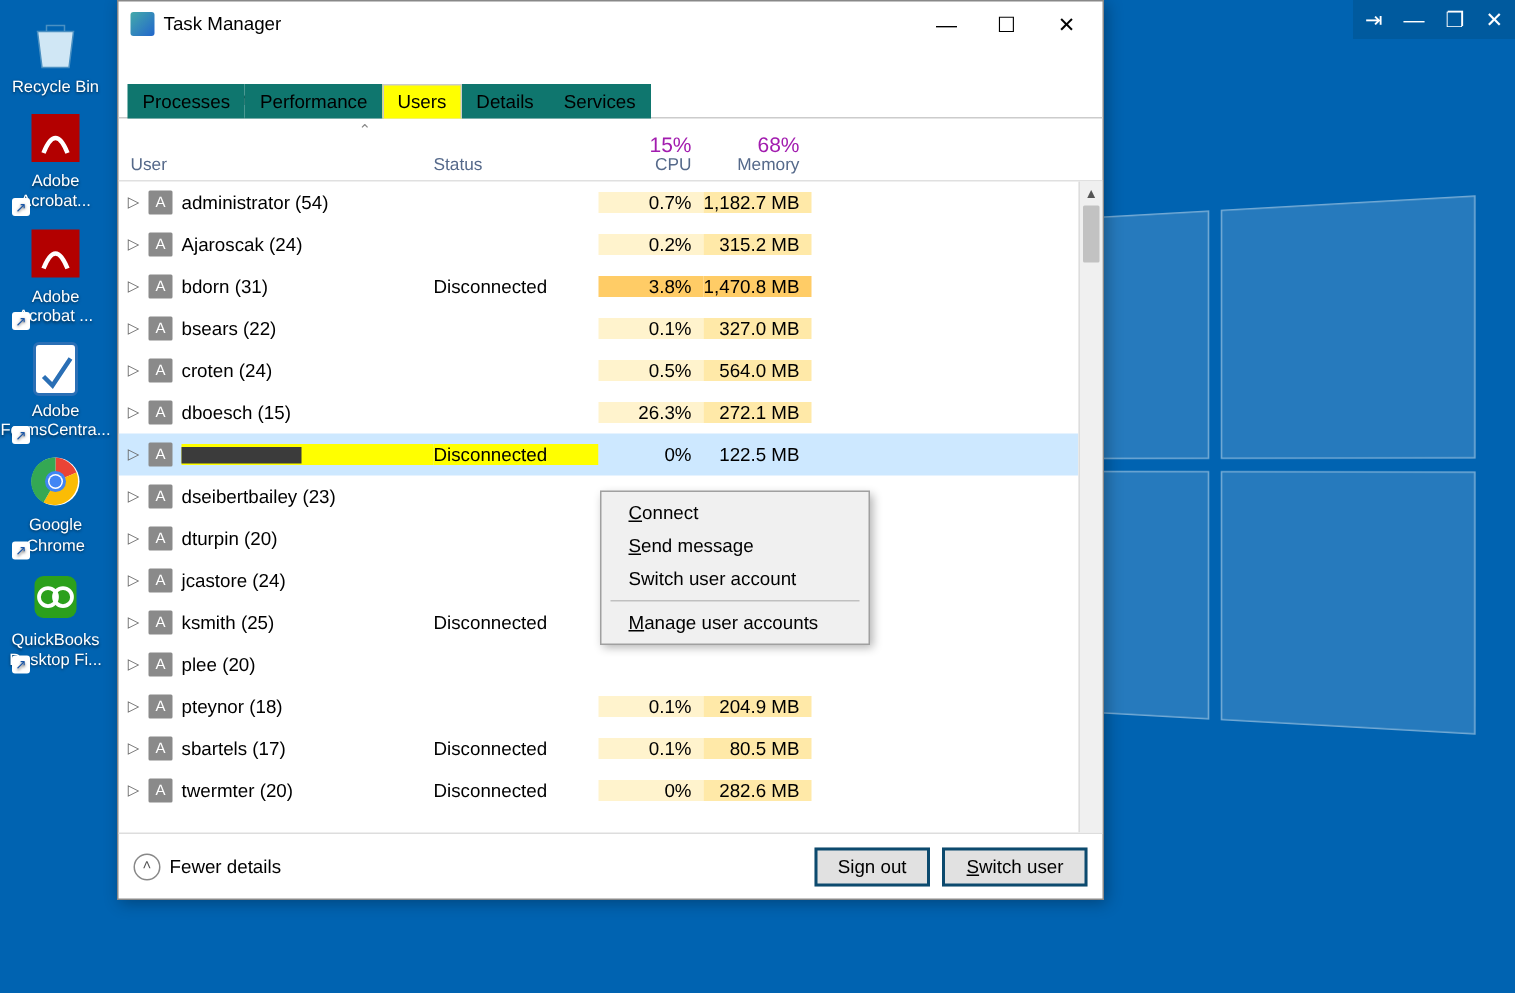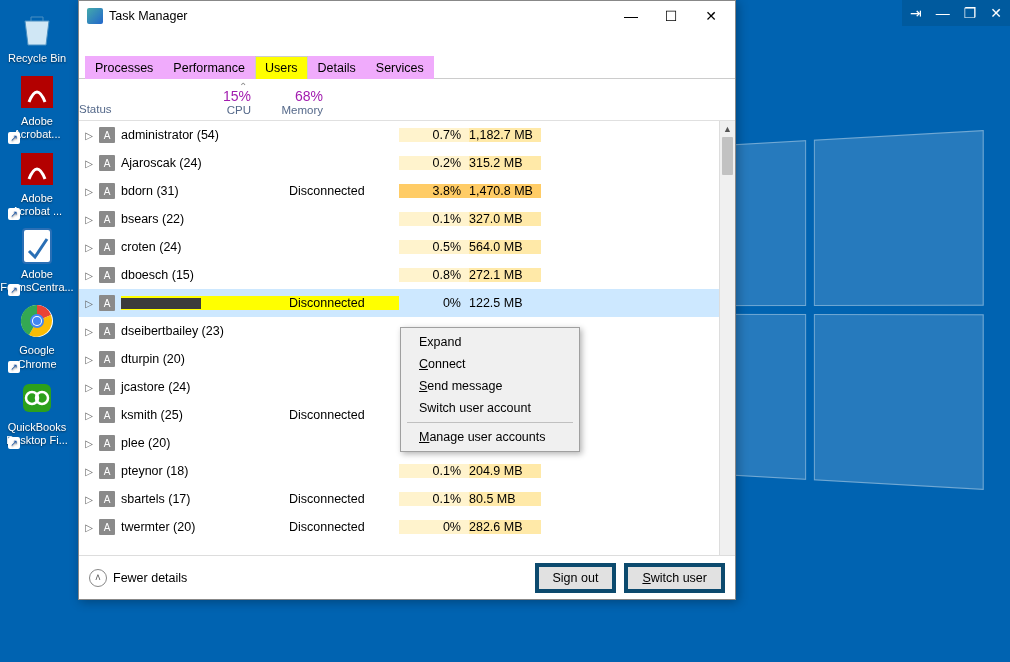--- a/index.html
+++ b/index.html
@@ -26,21 +26,21 @@
 .tm-titlebar { height: 30px; display: flex; align-items: center; padding: 0 4px 0 8px; }
 .tm-titlebar .tm-icon { width:16px; height:16px; margin-right:6px; background:linear-gradient(135deg,#4aa,#26c); border-radius:2px;}
 .tm-title { flex: 1; font-size: 12.5px; }
 .win-btns { display:flex; }
 .win-btn { width: 40px; height: 26px; display:flex; align-items:center; justify-content:center; font-size:14px; cursor:default;}
 
 .tm-menu { height: 22px; display:flex; align-items:center; padding: 0 6px; gap: 2px;}
 .tm-menu span { padding: 2px 8px; font-size: 12.5px; cursor:default;margin-top:48px;}
 
 .tm-tabs { height: 26px; display:flex; align-items:flex-end; padding: 0 6px; border-bottom:1px solid #ccc;}
-.tm-tab { padding: 4px 9px; border:1px solid transparent; border-bottom:none; font-size:12.5px; cursor:default; position:relative; top:1px; background:#f0abfc;}
+.tm-tab { padding: 4px 9px; border:1px solid transparent; border-bottom:none; font-size:12.5px; cursor:default; position:relative; top:1px; background:#0f766e;}
 .tm-tab.active { border-color:#ccc; background:#fff;}
 .tm-tab.hl { background: #ffff00; border-color:#ccc;}
 .tm-tabs-fill{flex:1; border-bottom:0;}
 
 .tm-body { flex:1; overflow:hidden; position:relative; }
 .tm-headers { display:flex; height:42px; border-bottom:1px solid #e0e0e0; align-items:flex-end; padding-bottom:4px; font-size:12px; color:#333;}
 .hcol { overflow:hidden; text-overflow:ellipsis; white-space:nowrap;}
 .hcol.user{width:210px; padding-left:8px;}
 .hcol.status{width:110px;}
 .hcol.cpu{width:70px; text-align:right; padding-right:8px;}
@@ -53,34 +53,34 @@
 .scrollbar{position:absolute; right:0; top:42px; bottom:0; width:16px; background:#f0f0f0; border-left:1px solid #ddd;}
 .scroll-thumb{position:absolute; left:2px; right:2px; top:2px; height:38px; background:#c2c2c2; border-radius:1px;}
 .scroll-up{position:absolute;top:0;left:0;right:0;height:16px;display:flex;align-items:center;justify-content:center;color:#555;font-size:9px;}
 
 .row { display:flex; height:28px; align-items:center; font-size:12.5px;}
 .row .exp { width:20px; text-align:center; color:#666; font-size:10px; cursor:default;}
 .row .usr-ic { width:16px; height:16px; background:#8a8a8a; color:#fff; font-size:10px; display:flex; align-items:center; justify-content:center; margin-right:6px; border-radius:1px;}
 .row .uname { width:168px; }
 .row .ustatus { width:110px; }
 .row .ucpu { width:70px; text-align:right; padding-right:8px; background:#fff3cd;}
-.row .umem { width:72px; padding-right:8px; background:#ffe9a8;}
+.row .umem { width:72px; text-align:right; padding-right:8px; background:#ffe9a8;}
 .row .ucpu.hot{background:#ffcc66;}
 .row .umem.hot{background:#ffcc66;}
 
 .row.selected { background:#cde8ff;}
 .row.selected .ucpu, .row.selected .umem{ background:#cde8ff;}
 .row.redacted .uname, .row.redacted .ustatus { background: #ffff00; }
 .row.redacted .uname span.blk{ display:inline-block; width:80px; height:11px; background:#3b3b3b; vertical-align:middle;}
 
 .tm-footer { height:44px; border-top:1px solid #ddd; display:flex; align-items:center; padding:0 10px; gap:8px;}
 .fewer { display:flex; align-items:center; gap:6px; cursor:default;}
 .fewer .circ{width:18px;height:18px;border:1px solid #888;border-radius:50%;display:flex;align-items:center;justify-content:center;font-size:10px;color:#555;}
 .tm-footer .spacer{flex:1;}
-.btn{ border:4px solid #0c4a6e; background:#e1e1e1; padding:4px 14px; font-size:12.5px; cursor:default;}
+.btn{ border:2px solid #0c4a6e; background:#e1e1e1; padding:4px 14px; font-size:12.5px; cursor:default;}
 
 
 .ctx { position:absolute; left:400px; top:327px; width:180px; background:#f0f0f0; border:1px solid #a0a0a0; box-shadow:2px 2px 6px rgba(0,0,0,.3); padding:3px 2px; font-size:12.5px;}
 .ctx-item{ padding:4px 16px; cursor:default;}
 .ctx-item.hl{ background:#ffff00;}
 .ctx-sep{height:1px; background:#c0c0c0; margin:3px 4px;}
 .ctx-item u{text-decoration:underline;}
 </style>
 </head>
 <body>
@@ -186,20 +186,21 @@
     <div class="tm-tab">Performance</div>
     <div class="tm-tab hl active">Users</div>
     <div class="tm-tab">Details</div>
     <div class="tm-tab">Services</div>
     <div class="tm-tabs-fill"></div>
   </div>
 
   <div class="tm-body">
     <div class="sortarrow">⌃</div>
     <div class="tm-headers">
+      <div class="hcol user"><span class="hname">User</span></div>
       <div class="hcol status"><span class="hname">Status</span></div>
       <div class="hcol cpu">
         <div class="hpct">15%</div>
         <div class="hname">CPU</div>
       </div>
       <div class="hcol mem">
         <div class="hpct">68%</div>
         <div class="hname">Memory</div>
       </div>
     </div>
@@ -243,21 +244,21 @@
     <div class="uname">croten (24)</div>
     <div class="ustatus"></div>
     <div class="ucpu">0.5%</div>
           <div class="umem">564.0 MB</div>
         </div>
         <div class="row">
     <div class="exp">▷</div>
     <div class="usr-ic">A</div>
     <div class="uname">dboesch (15)</div>
     <div class="ustatus"></div>
-    <div class="ucpu">0.8%</div>
+    <div class="ucpu">26.3%</div>
           <div class="umem">272.1 MB</div>
         </div>
         <div class="row selected redacted">
     <div class="exp">▷</div>
     <div class="usr-ic">A</div>
     <div class="uname"><span class="blk"></span></div>
     <div class="ustatus">Disconnected</div>
     <div class="ucpu">0%</div>
           <div class="umem">122.5 MB</div>
         </div>
@@ -337,19 +338,18 @@
       <div class="circ">˄</div>
       <span>Fewer details</span>
     </div>
     <div class="spacer"></div>
     <button class="btn">Sign out</button>
     <button class="btn"><u>S</u><span>witch user</span></button>
   </div>
 </div>
 
 <div class="ctx" id="ctxmenu">
-    <div class="ctx-item">Expand</div>
     <div class="ctx-item"><u>C</u>onnect</div>
     <div class="ctx-item"><u>S</u>end message</div>
     <div class="ctx-item">Switch user account</div>
     <div class="ctx-sep"></div>
     <div class="ctx-item"><u>M</u>anage user accounts</div>
   </div>
 
 </body></html>

